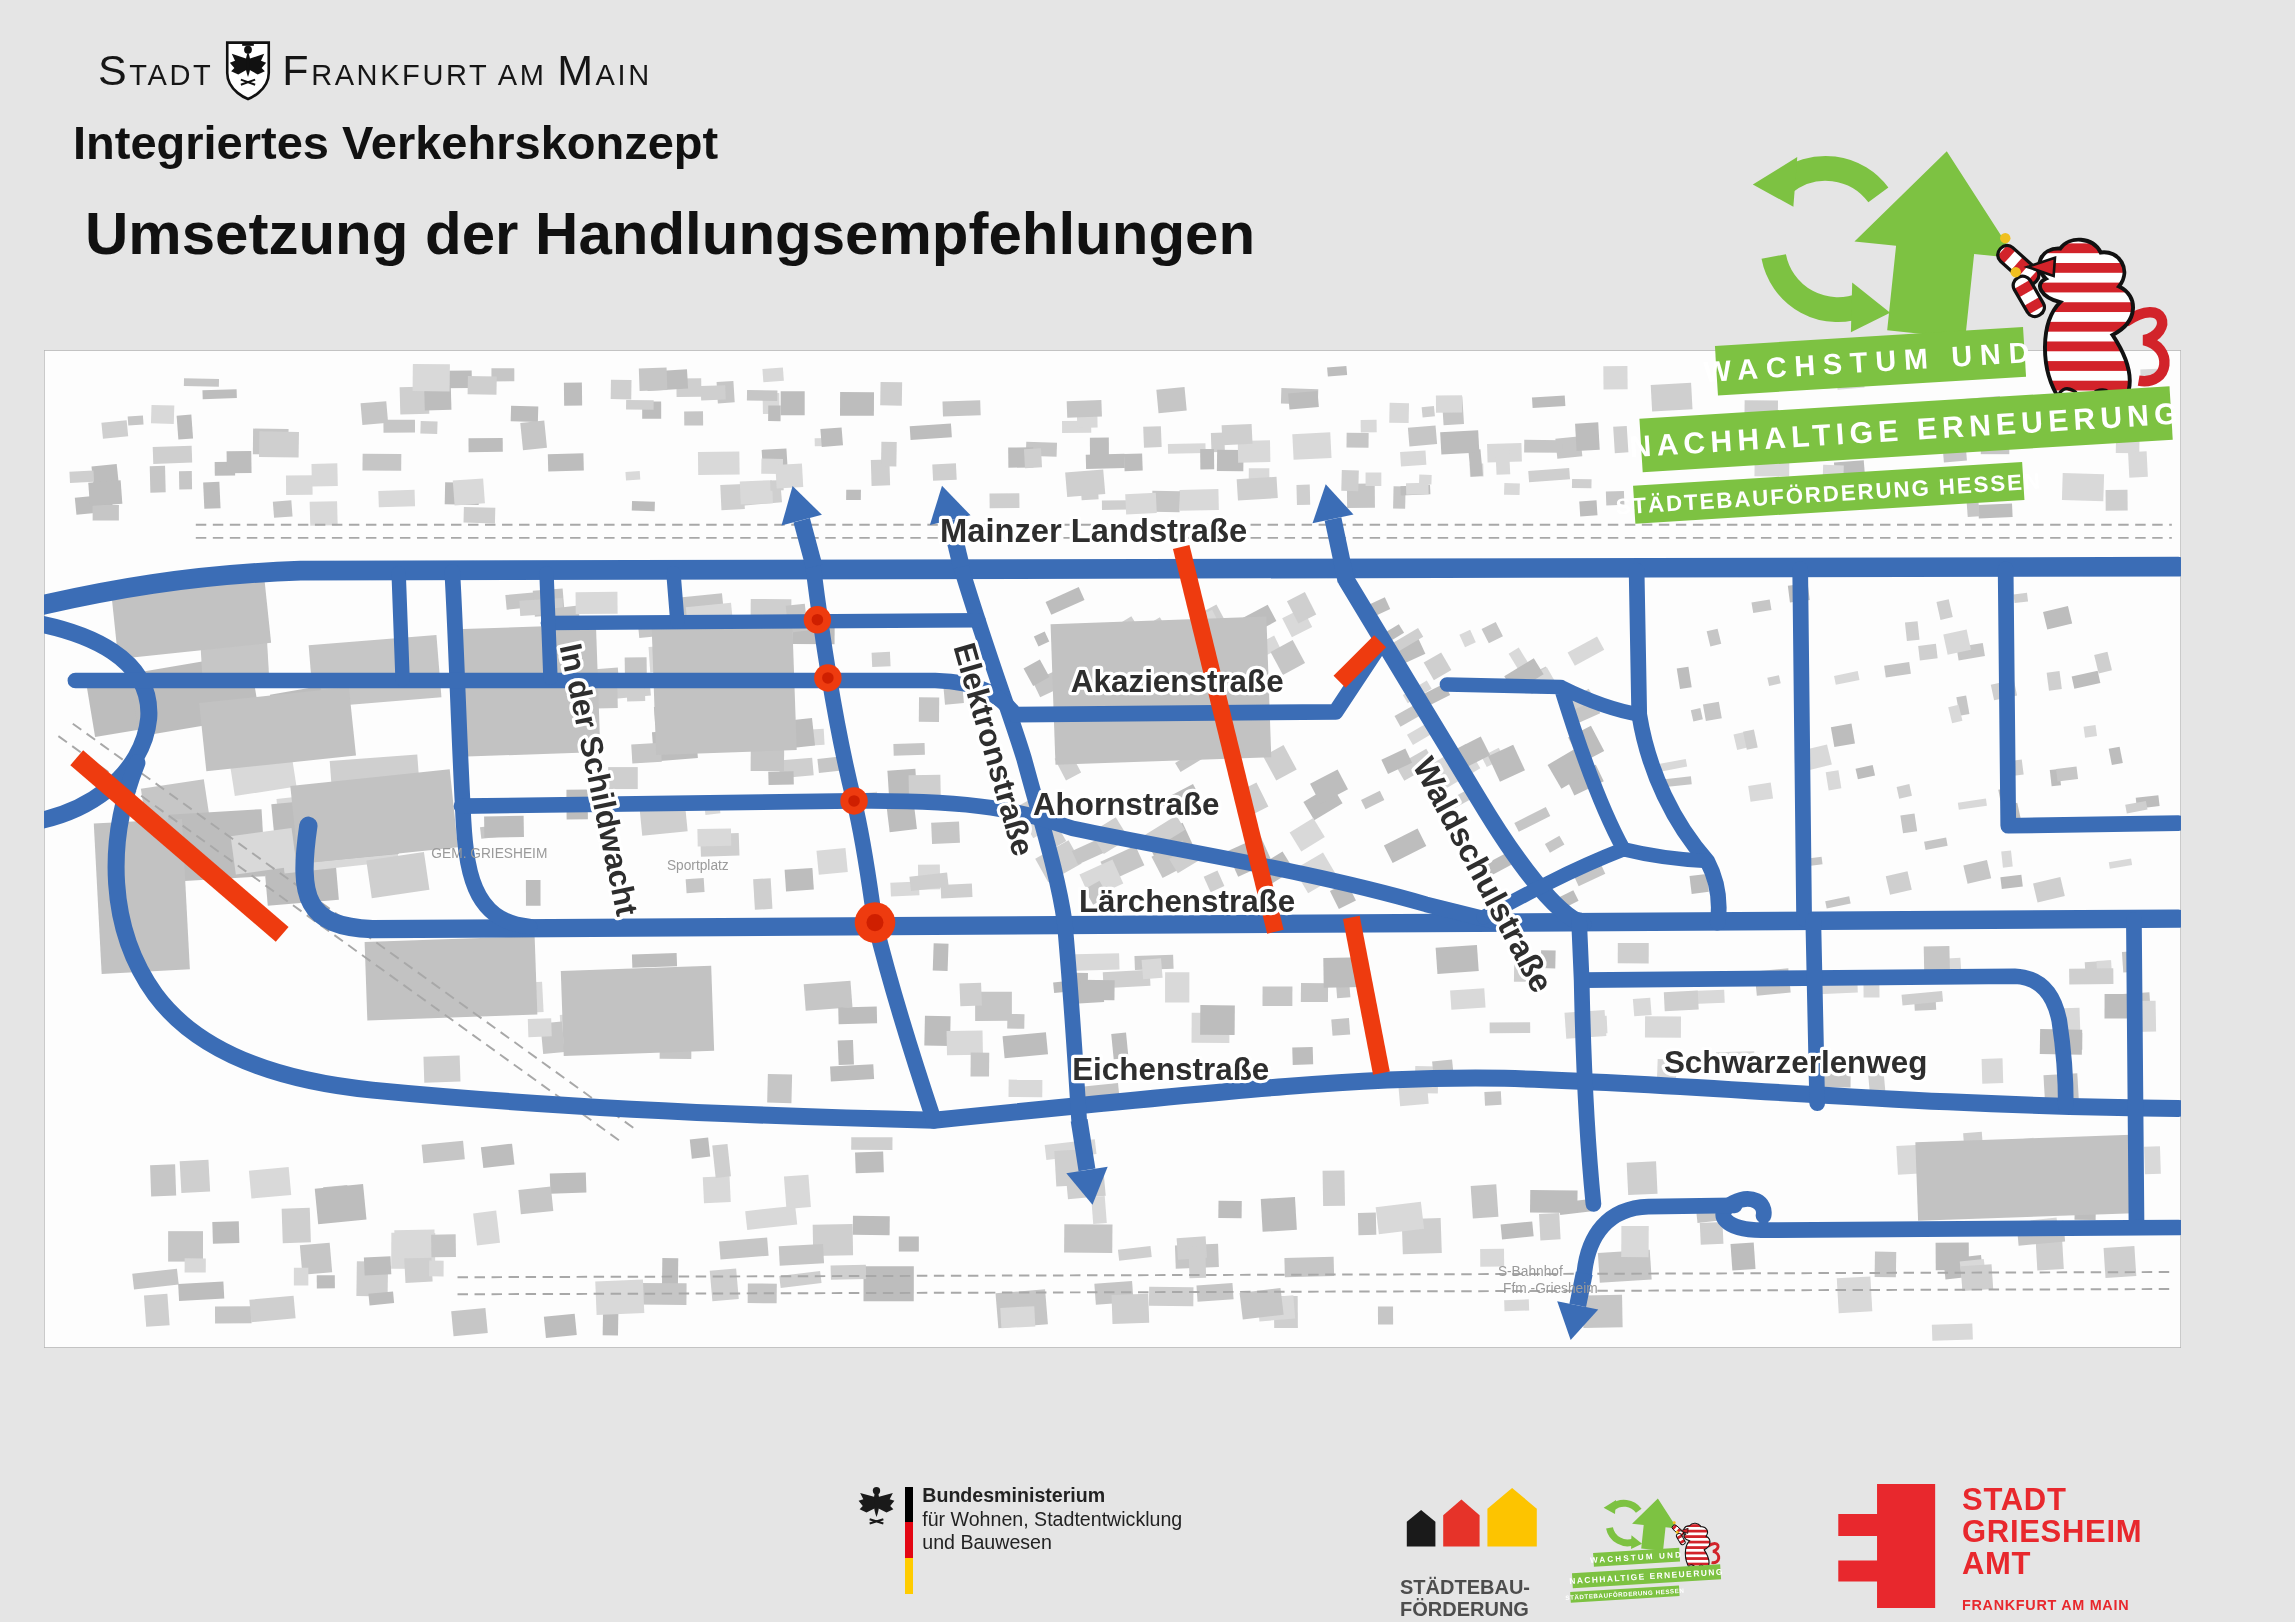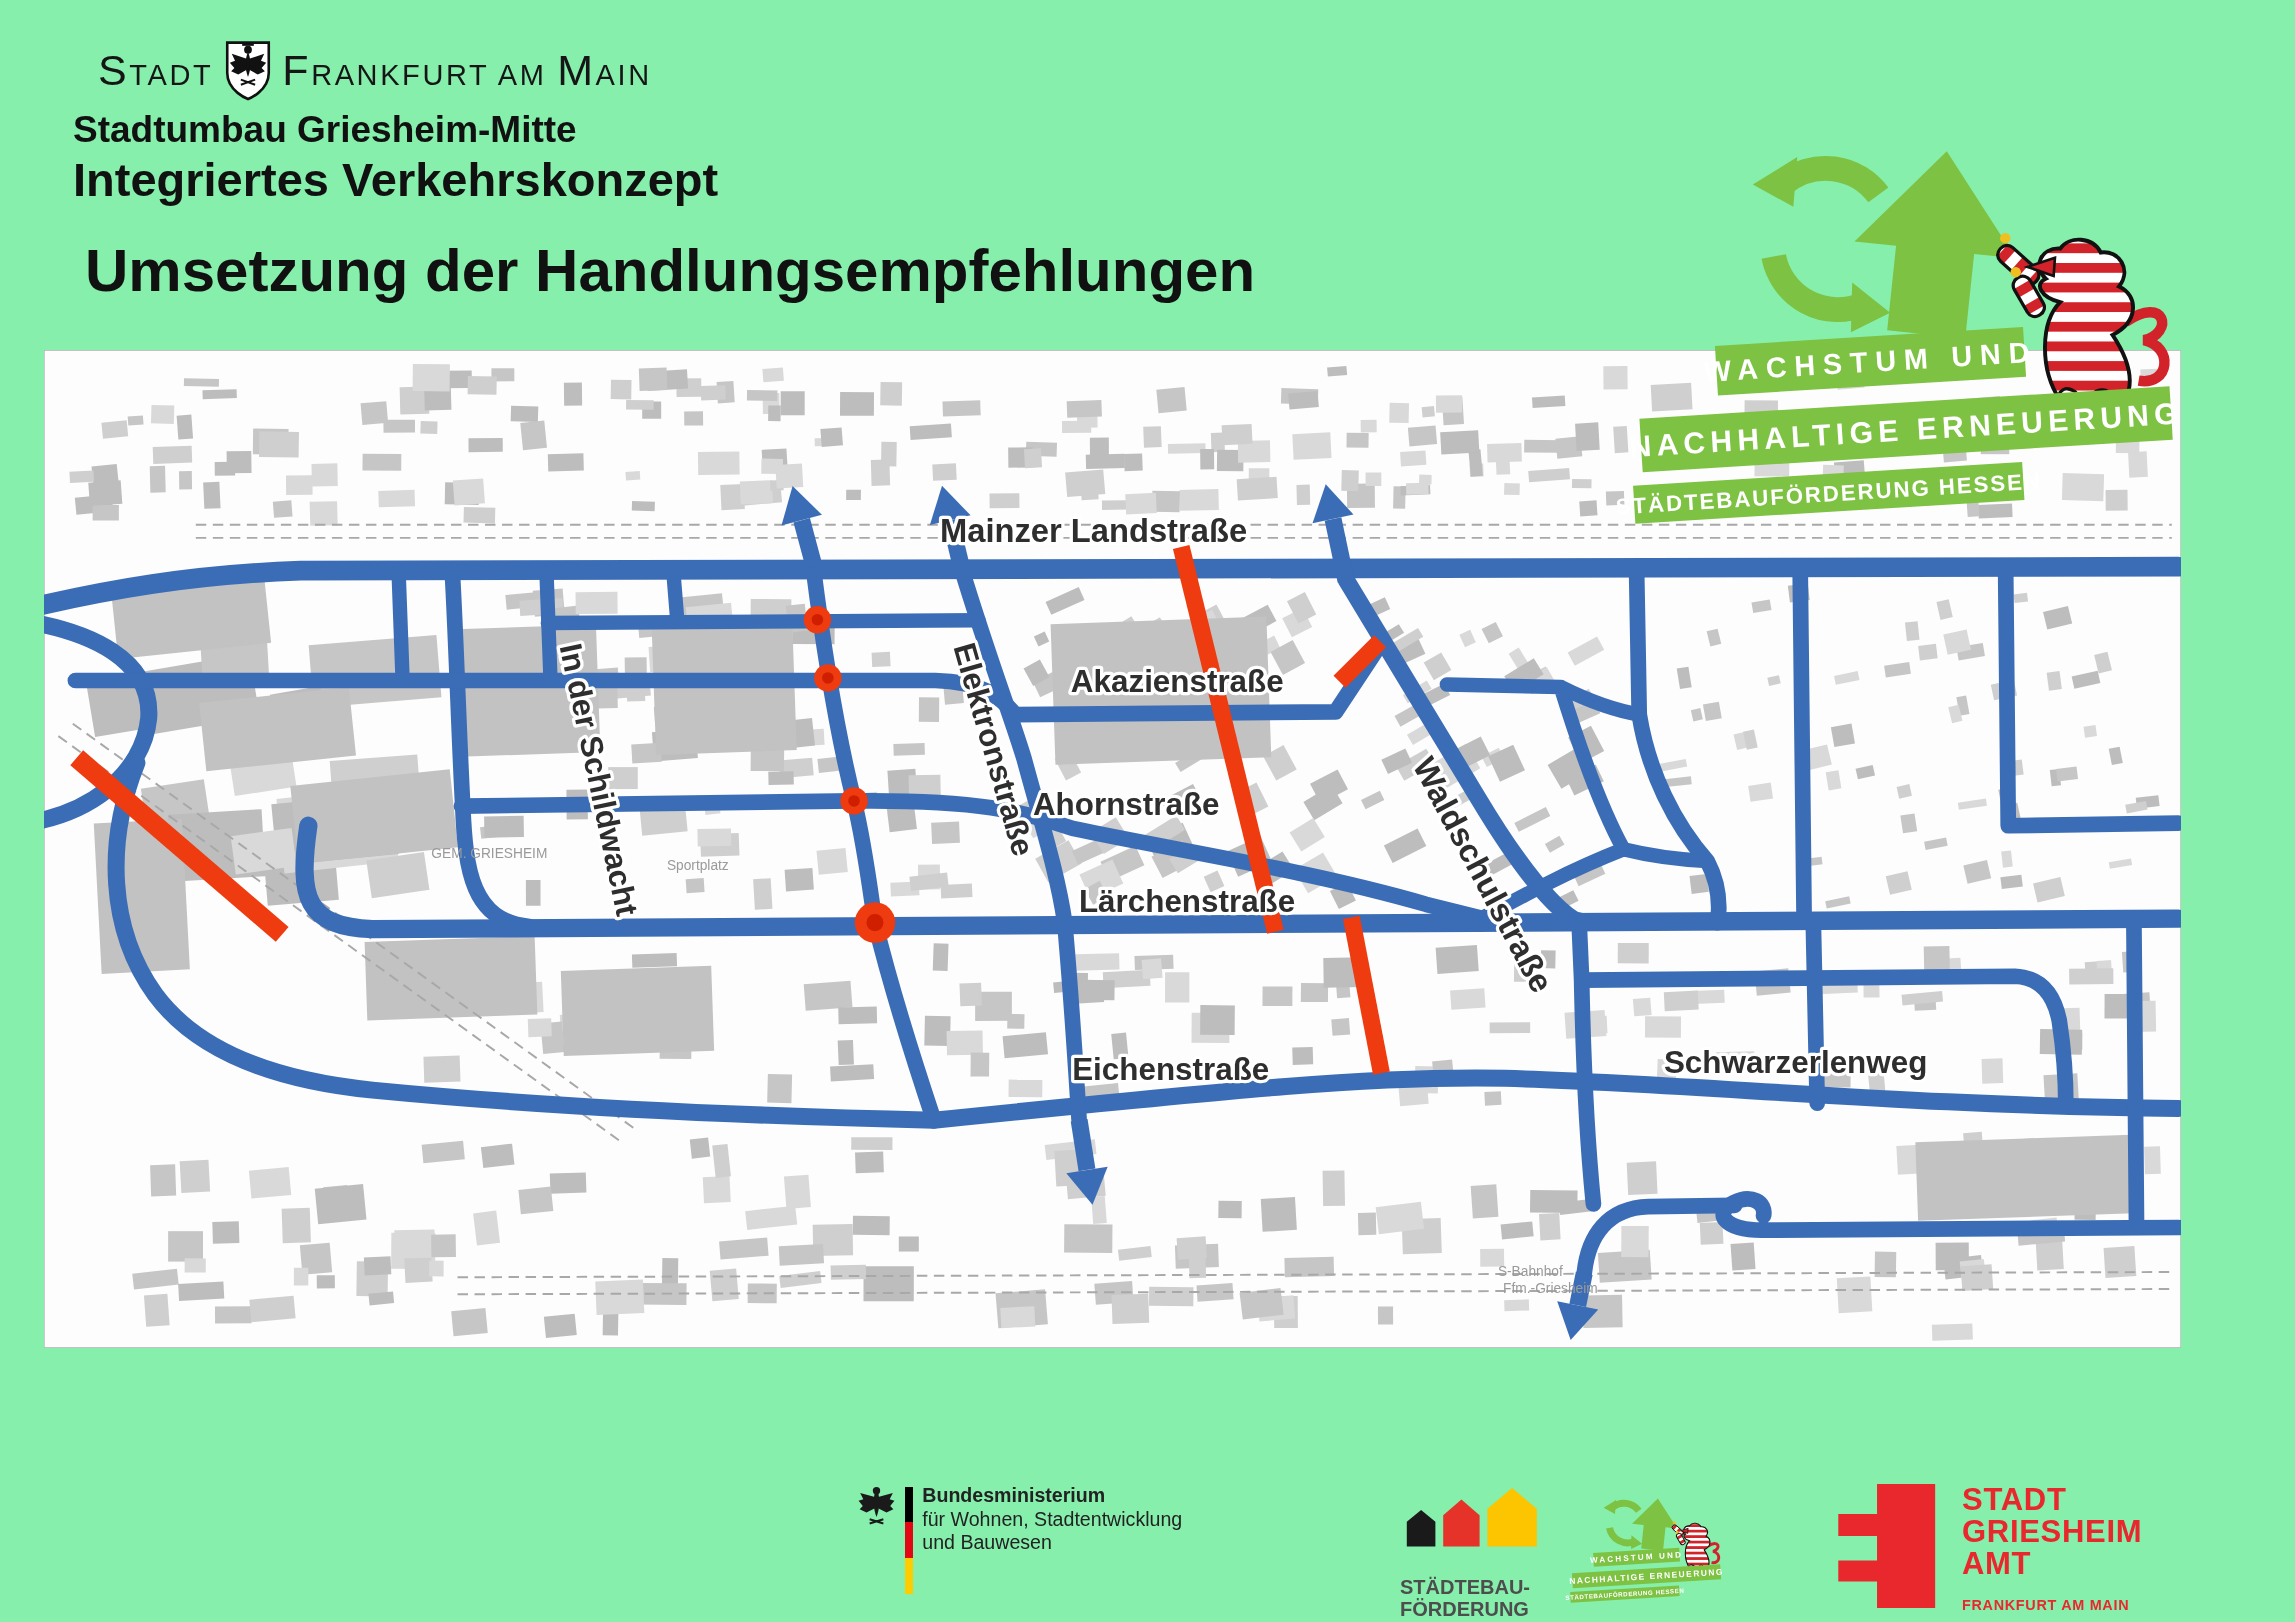--- a/index.html
+++ b/index.html
@@ -1,16 +1,16 @@
 <!DOCTYPE html>
 <html style="font-size:10.5px"><head>
 <meta charset="utf-8">
 <style>
   html,body{margin:0;padding:0;background:#fff;}
-  .sheet{position:relative;width:2295px;height:1622px;background:#86efac;overflow:hidden;
+  .sheet{position:relative;width:2295px;height:1622px;background:#e5e5e5;overflow:hidden;
          font-family:"Liberation Sans",sans-serif;color:#111;}
   .abs{position:absolute;}
   
   .citylogo{left:98px;top:39px;display:flex;align-items:center;gap:10.5px;color:#161616;}
   .citylogo .word{font-family:"Liberation Sans",sans-serif;font-weight:400;letter-spacing:2.6px;font-size:29px;}
   .citylogo .word b{font-weight:400;font-size:43px;}
   
   .headlines{left:73px;top:111px;line-height:1.0;}
   .h-sub{font-size:37px;font-weight:bold;margin:0 0 6.5px 0;}
   .h-main{font-size:47px;font-weight:bold;margin:8px 0 38px 0;}
@@ -48,21 +48,20 @@
       <path d="M35 30 L12 22 L17 33 L9 36 L16 44 L11 49 L22 54 L35 47 Z" fill="#111"></path>
       <path d="M39 30 L62 22 L57 33 L65 36 L58 44 L63 49 L52 54 L39 47 Z" fill="#111"></path>
       <circle cx="37" cy="16" r="6" fill="#111"></circle>
       <path d="M28 8 H46" stroke="#111" stroke-width="4"></path>
       <path d="M26 62 L48 70 M26 70 L48 62" stroke="#111" stroke-width="3"></path>
     </svg>
     <span class="word"><b>F</b>RANKFURT AM <b>M</b>AIN</span>
   </div>
 
   <div class="abs headlines">
-    <div class="h-sub">Stadtumbau Griesheim-Mitte</div>
     <div class="h-main">Integriertes Verkehrskonzept</div>
     <div class="h-main2">Umsetzung der Handlungsempfehlungen</div>
   </div>
 
   <svg id="mapsvg" class="abs" width="2137" height="998" viewBox="68 535 3266 1525">
       <rect x="68" y="535" width="3266" height="1525" fill="#fdfdfd" stroke="#b0b0b0" stroke-width="2"></rect>
       <g>
         <rect x="2804.548790896065" y="705.050170345195" width="45.65077258832753" height="25.44871676992625" fill="#bdbdbd" transform="rotate(-4.6 2827.3741771902287 717.7745287301582)"></rect>
         <rect x="2859.0268628594854" y="658.614498349649" width="30.56848773919046" height="30.742339618038386" fill="#d9d9d9" transform="rotate(-4.0 2874.3111067290806 673.9856681586682)"></rect>
         <rect x="716.8127460385256" y="669.5604177907312" width="52.30392798921093" height="21.210045402869582" fill="#bdbdbd" transform="rotate(-0.5 742.964710033131 680.165440492166)"></rect>

